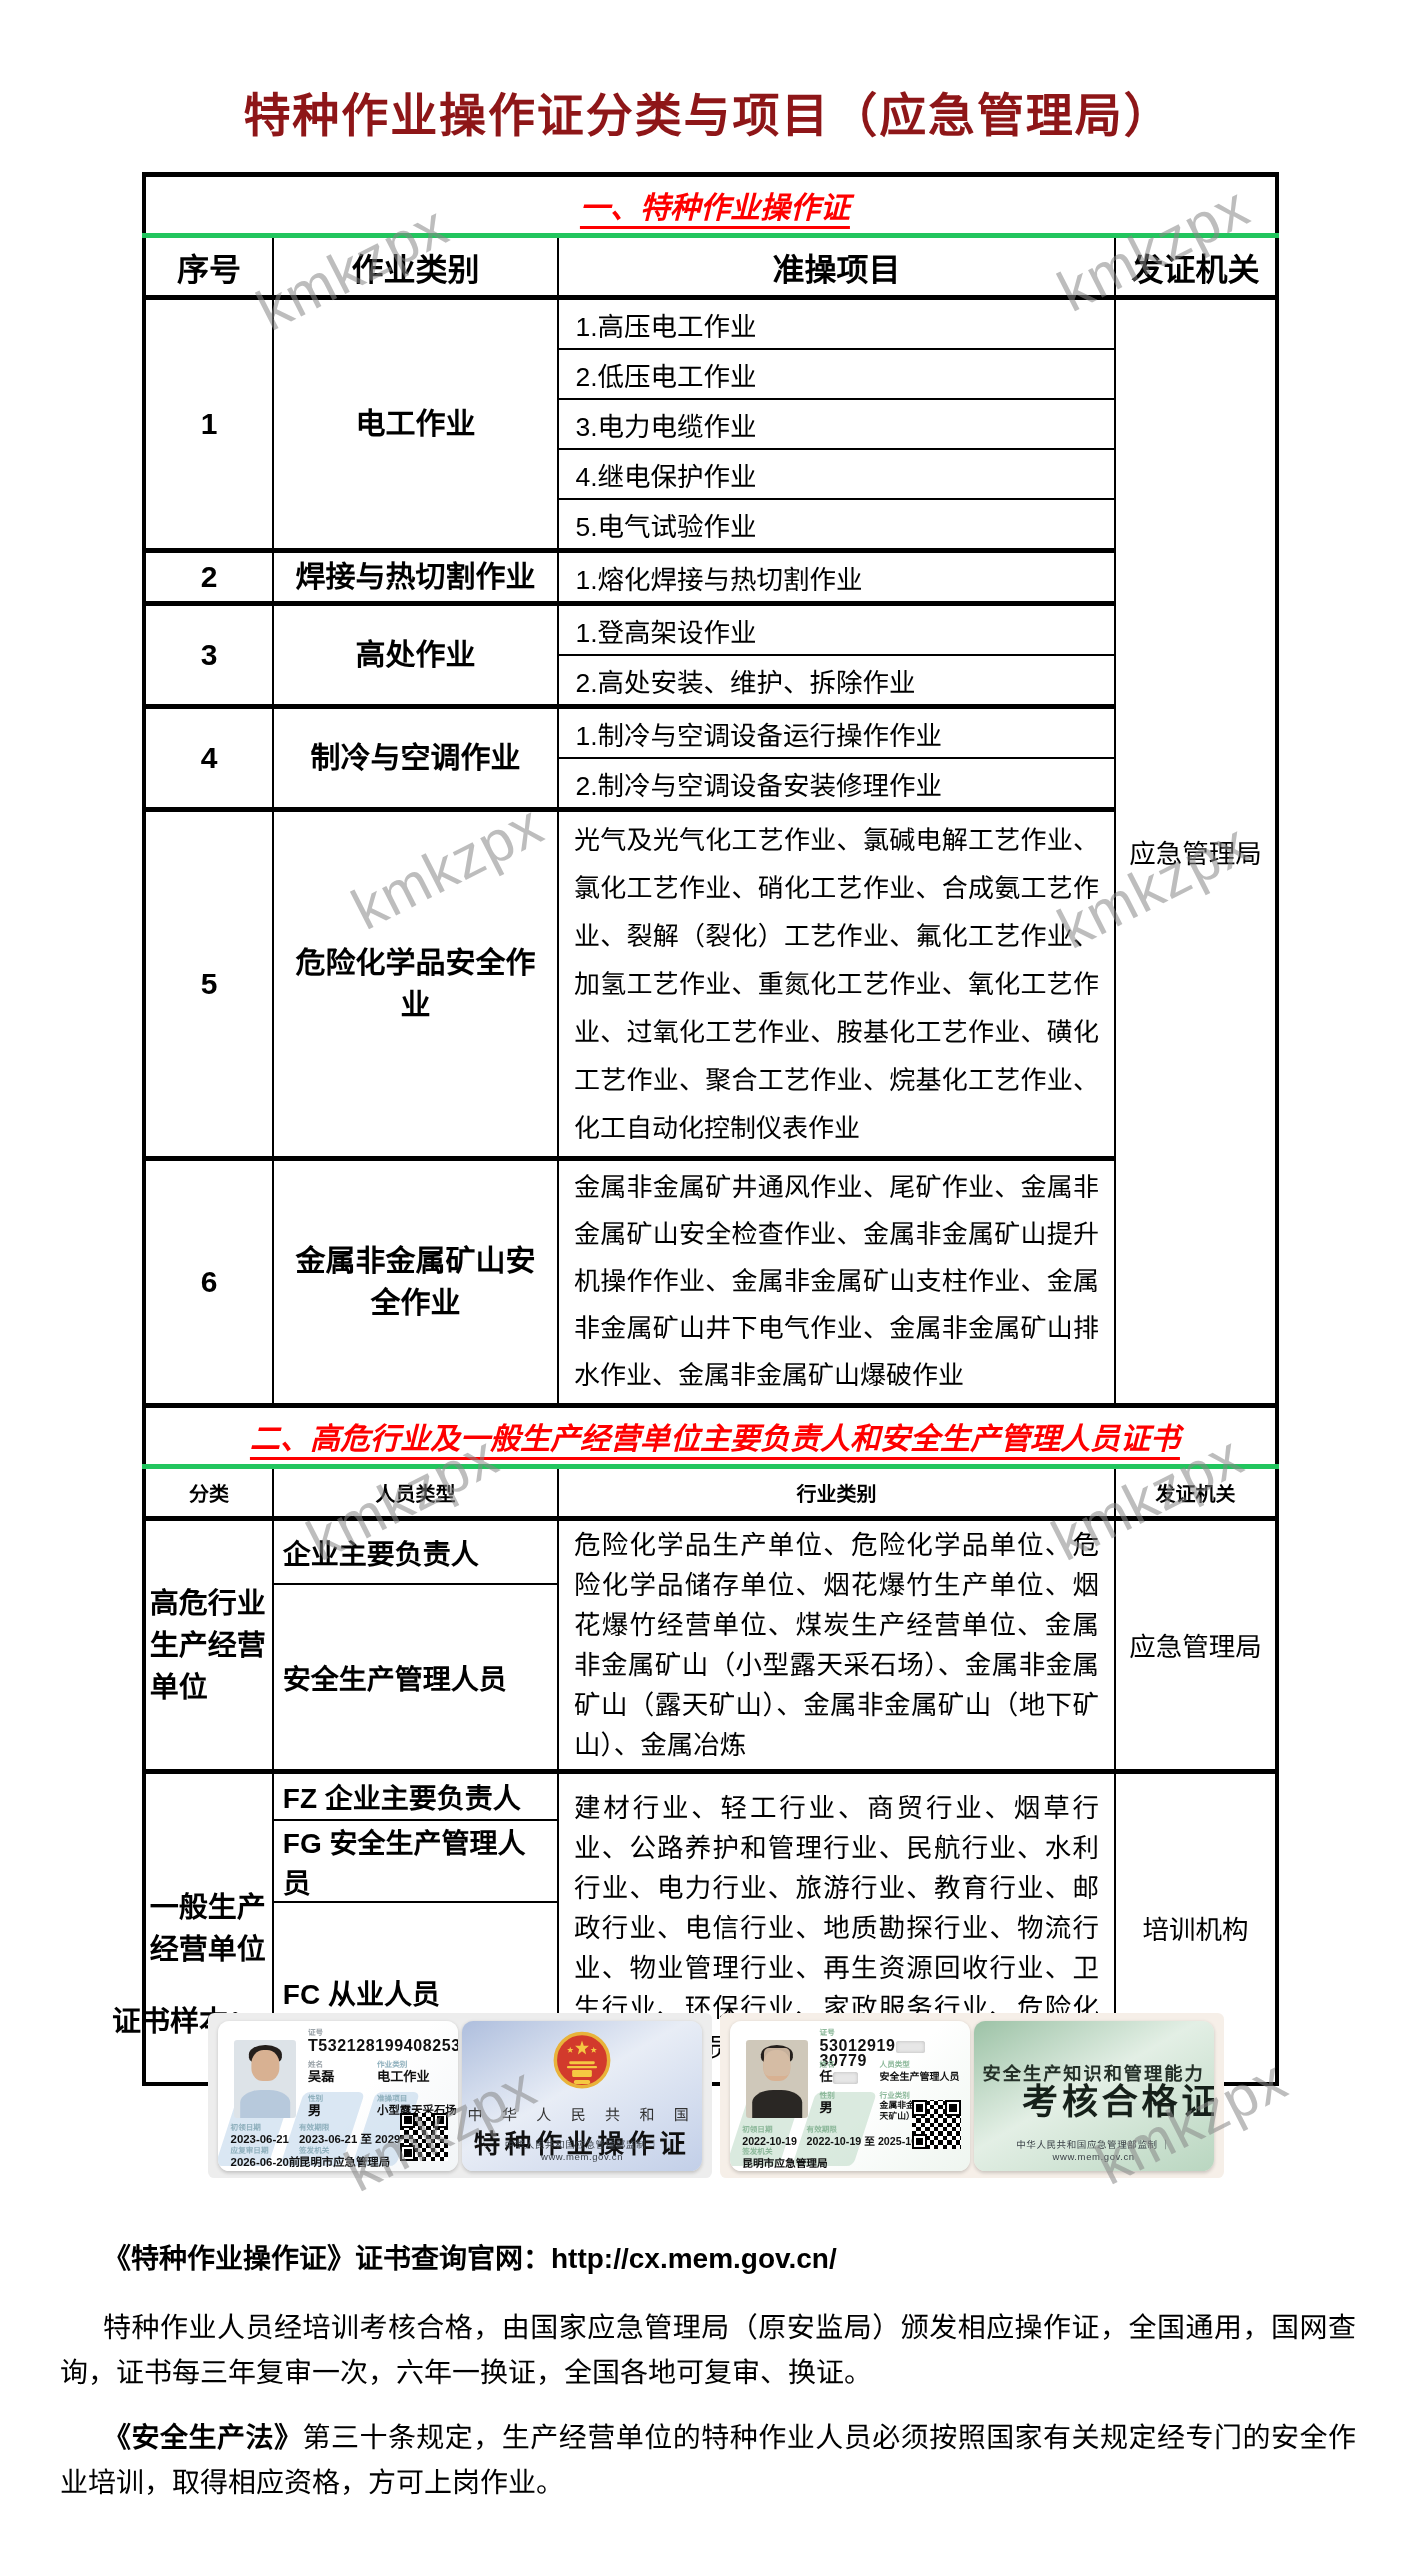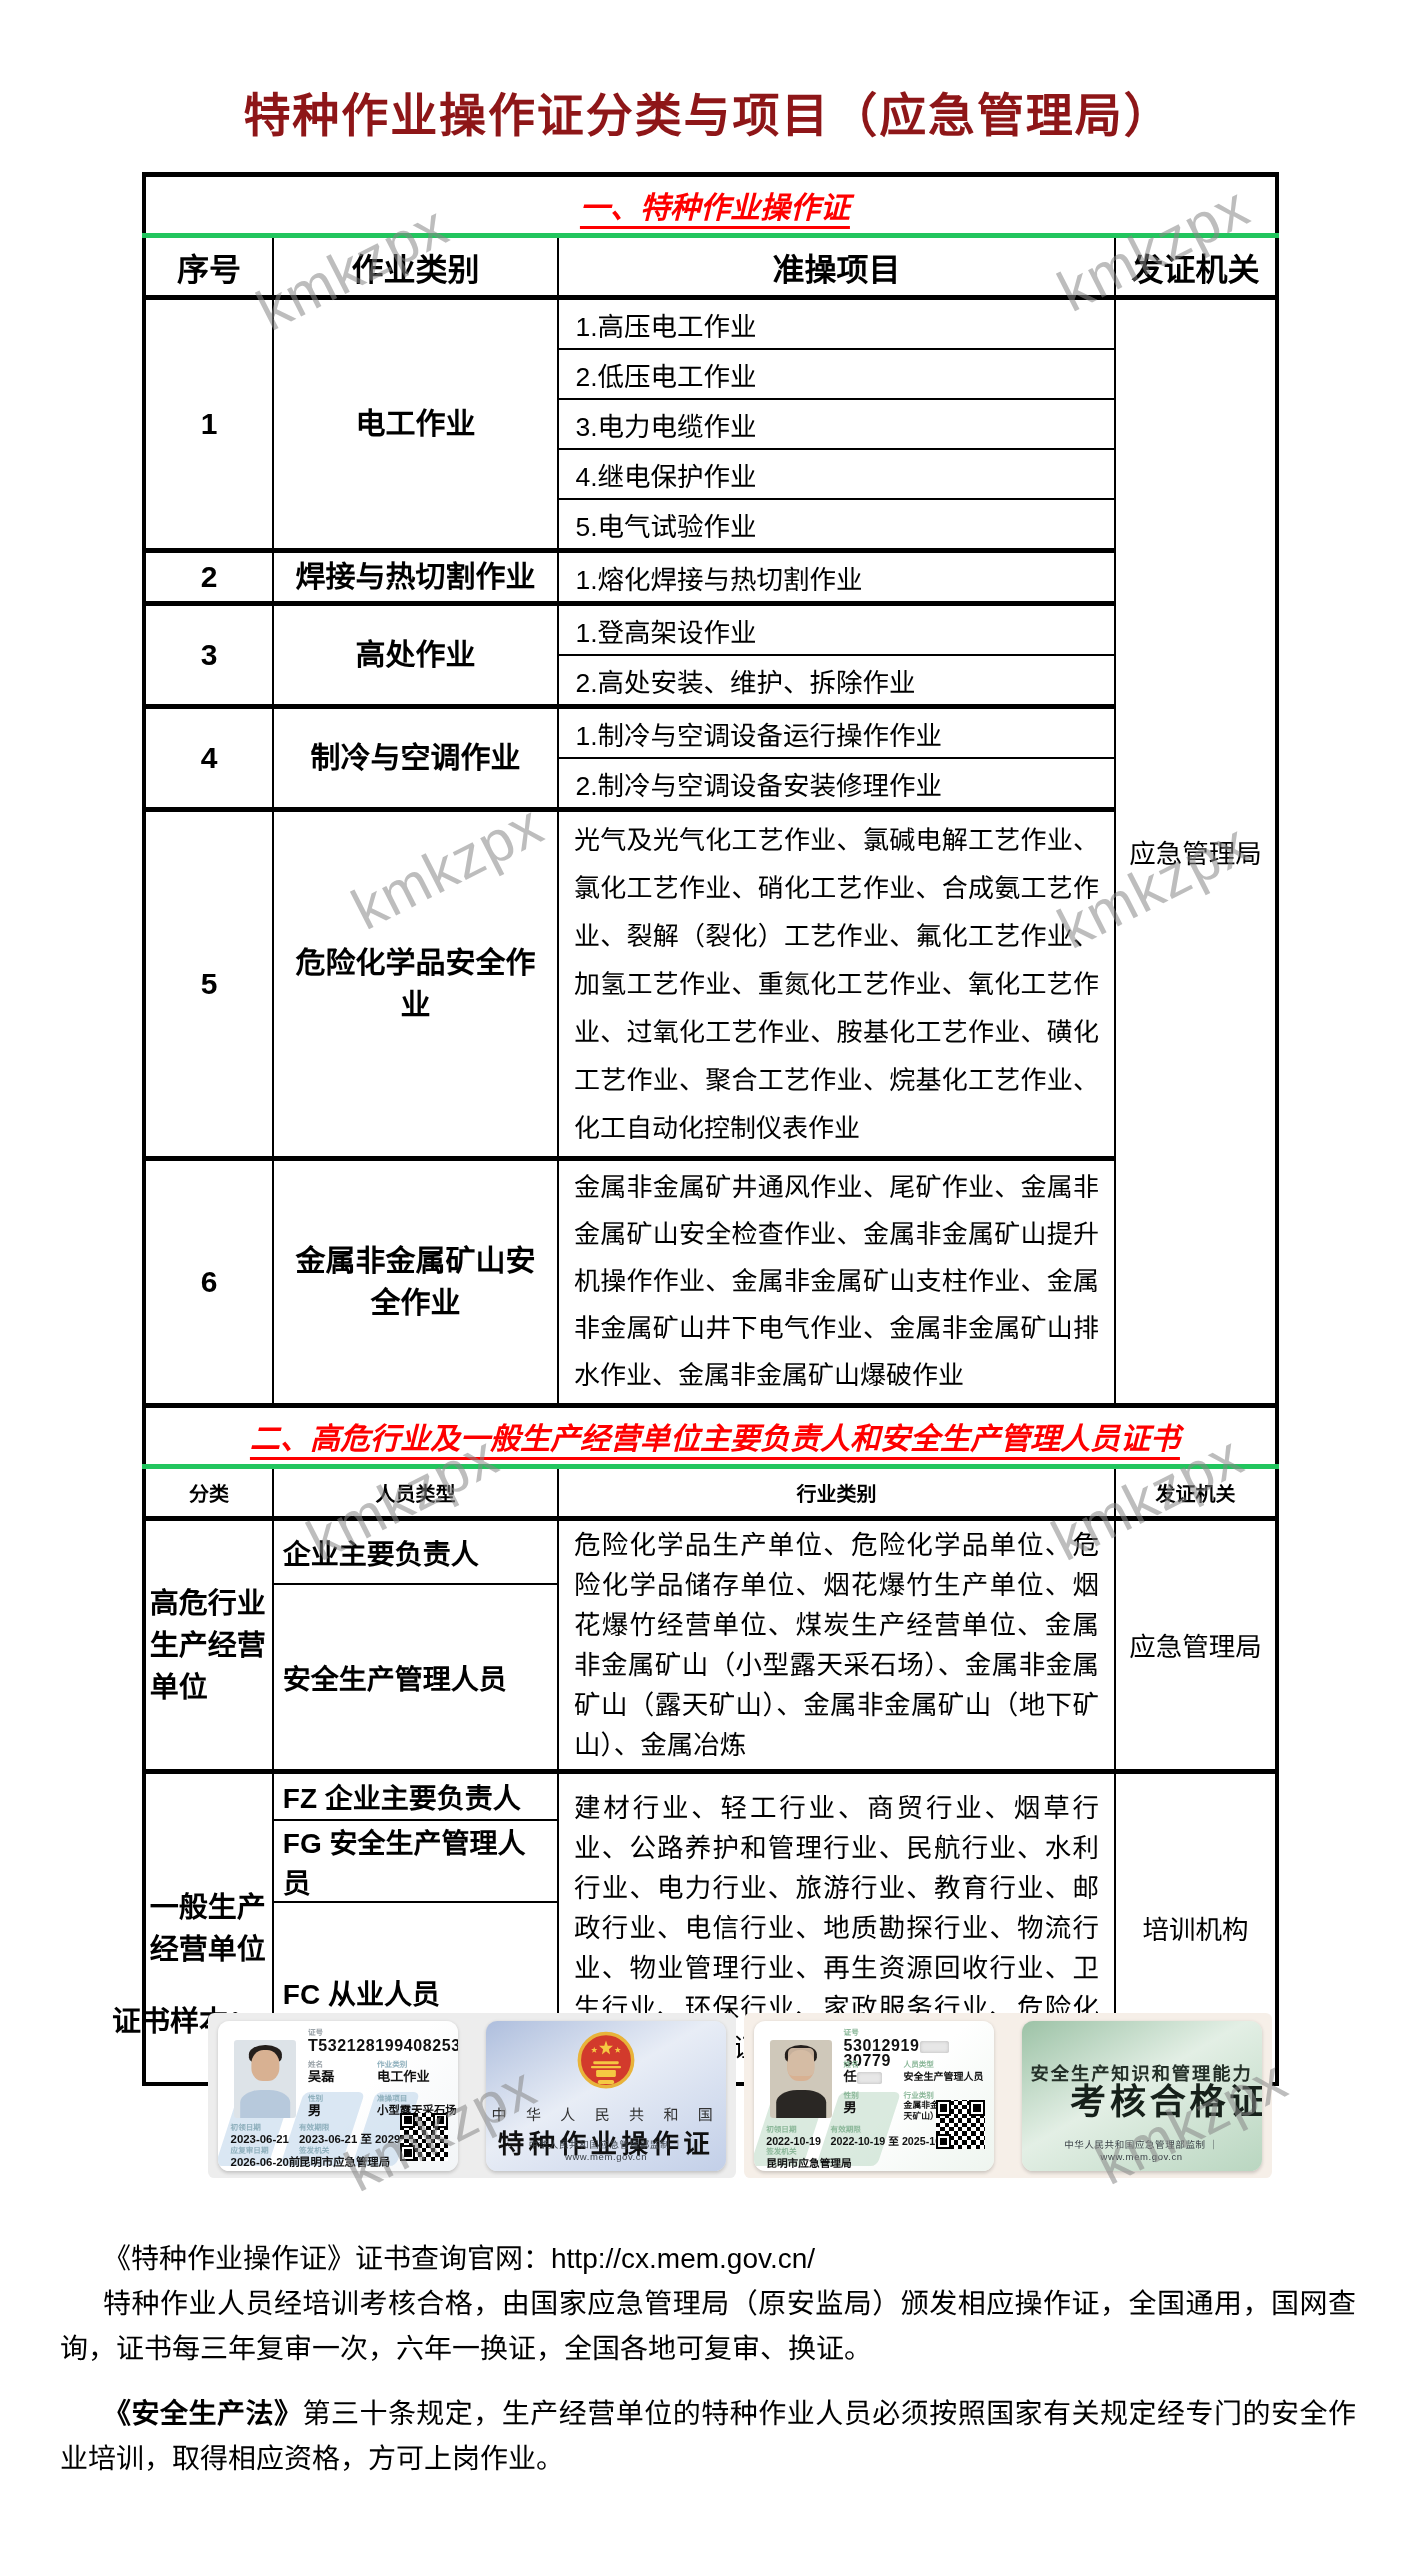--- a/index.html
+++ b/index.html
@@ -55,21 +55,21 @@
   .h-b3{height:179px;}
   
   .wm{
     position:absolute;z-index:6;font-size:58px;font-weight:500;
     color:rgba(135,135,135,0.55);transform:rotate(-27deg);
     transform-origin:left top;pointer-events:none;letter-spacing:1.3px;
   }
   
   .samples-label{position:absolute;left:112px;top:1997px;font-size:29px;font-weight:bold;}
   .cards{position:absolute;left:208px;top:2013px;display:flex;}
-  .cardgroup{display:flex;gap:28px;padding:7.6px 10px;border-radius:6.3px;}
+  .cardgroup{display:flex;gap:4px;padding:7.6px 10px;border-radius:6.3px;}
   .g1{background:#ededed;}
   .g2{background:#f6efe8;margin-left:7.6px;}
   .card{
     width:240px;height:150px;border-radius:11.4px;position:relative;overflow:hidden;
     box-shadow:0 1.3px 3.8px rgba(0,0,0,.18);
   }
   .card-op{background:linear-gradient(135deg,#ffffff 55%,#f2f5f7);}
   .card-mgr{background:linear-gradient(135deg,#ffffff 55%,#eef5ef);}
   .cover-blue{background:linear-gradient(150deg,#aebedd,#e8edf6 45%,#c2cfe8);}
   .cover-green{background:linear-gradient(150deg,#9cc2a6,#e3efe5 45%,#b9d6c0);}
@@ -102,21 +102,21 @@
   .cover-center{position:absolute;left:0;width:100%;text-align:center;}
   .country{top:82px;font-size:15px;color:#333;letter-spacing:7.6px;font-weight:400;}
   .cover-title{top:101px;font-size:26.5px;font-weight:bold;color:#101010;letter-spacing:4.4px;}
   .cover-foot{bottom:8.8px;font-size:9.5px;color:#3c4248;letter-spacing:0.6px;}
   .mgr-line1{top:38px;font-size:18.3px;font-weight:bold;color:#243028;letter-spacing:1.9px;}
   .mgr-title{top:51px;font-size:36px;font-weight:bold;color:#16201a;letter-spacing:3.8px;padding-left:28px;}
   .emblem{position:absolute;left:50%;top:10px;transform:translateX(-50%);}
   
   .footer{position:absolute;left:60px;top:2236px;width:1296px;font-size:28px;line-height:45px;}
   .footer p{margin:0;text-indent:43px;text-align:justify;}
-  .footer .p1{font-weight:normal;margin-bottom:0;}
+  .footer .p1{font-weight:bold;margin-bottom:24px;}
   .footer .p2{margin-bottom:20px;}
   .bold{font-weight:bold;}
 </style>
 </head>
 <body>
 
 <div class="page-title">特种作业操作证分类与项目（应急管理局）</div>
 
 <table class="main">
   <colgroup>

